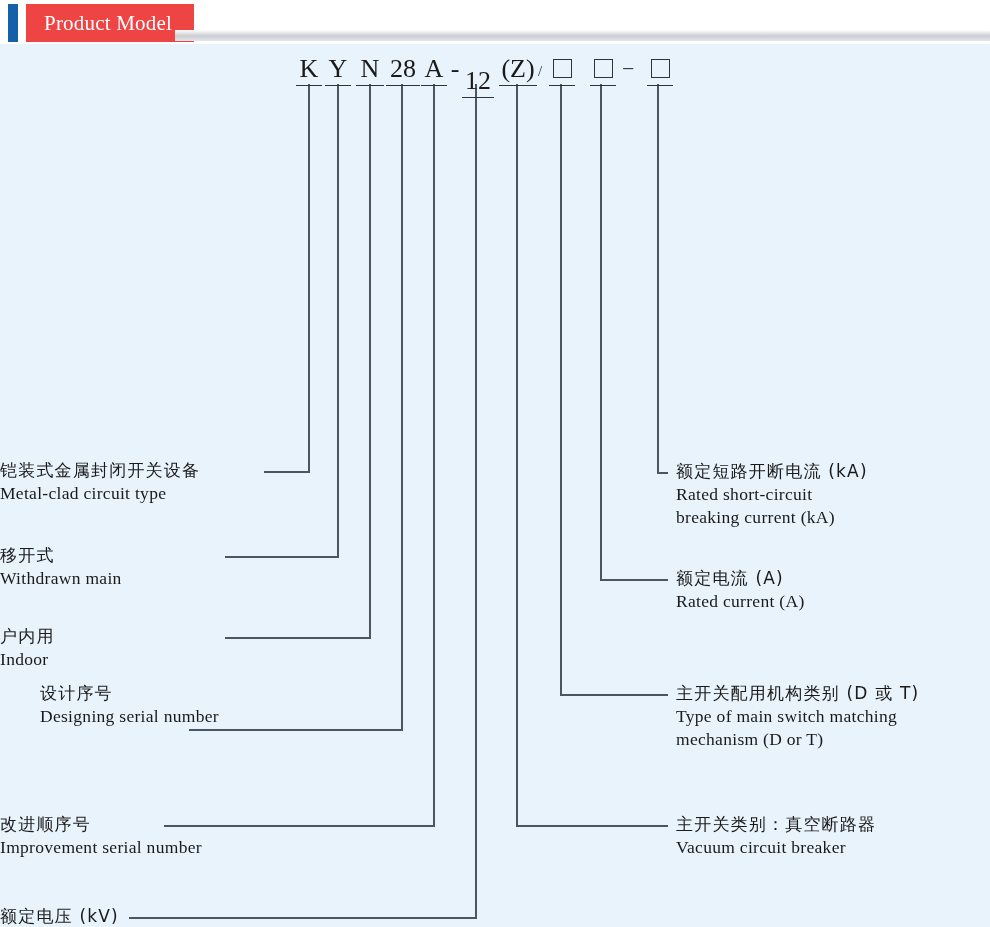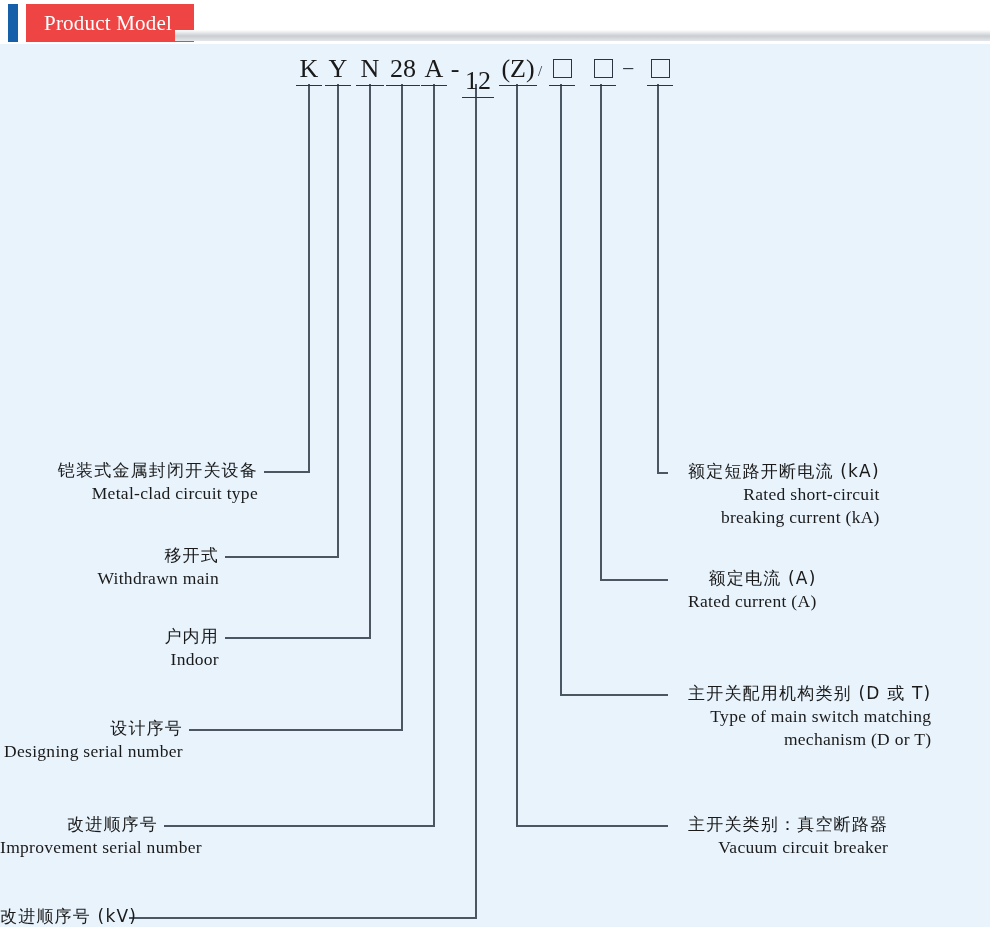--- a/index.html
+++ b/index.html
@@ -108,22 +108,22 @@
     font-size: 17px;
     letter-spacing: 1.2px;
     font-family: "DejaVu Sans", "Liberation Sans", sans-serif;
   }
   .lbl .en {
     display: block;
     font-size: 17.5px;
     letter-spacing: .3px;
     font-family: "Liberation Serif", "DejaVu Serif", serif;
   }
-  .lbl.right { text-align: right; margin-left: 12px; }
-  .lbl.left  { text-align: right; }
+  .lbl.right { text-align: left; }
+  .lbl.left  { text-align: left; }
 </style>
 </head>
 <body>
 
 <div class="header">
   <div class="header-accent"></div>
   <div class="header-tab">
     <span class="header-tab-label">Product Model</span>
   </div>
   <div class="header-strip"></div>
@@ -221,32 +221,32 @@
   <div class="lbl left" style="left:0px;top:500px;width:219px;">
     <span class="cn">移开式</span>
     <span class="en">Withdrawn  main</span>
   </div>
 
   <div class="lbl left" style="left:0px;top:581px;width:219px;">
     <span class="cn">户内用</span>
     <span class="en">Indoor</span>
   </div>
 
-  <div class="lbl left" style="left:0px;top:673px;width:183px;">
+  <div class="lbl left" style="left:0px;top:638px;width:183px;padding-left:40px;">
     <span class="cn">设计序号</span>
     <span class="en">Designing serial number</span>
   </div>
 
   <div class="lbl left" style="left:0px;top:769px;width:158px;">
     <span class="cn">改进顺序号</span>
     <span class="en">Improvement serial number</span>
   </div>
 
   <div class="lbl left" style="left:0px;top:861px;width:123px;">
-    <span class="cn">改进顺序号 (kV)</span>
+    <span class="cn">额定电压 (kV)</span>
   </div>
 
   <div class="lbl right" style="left:676px;top:416px;">
     <span class="cn">额定短路开断电流 (kA)</span>
     <span class="en">Rated short-circuit</span>
     <span class="en">breaking current (kA)</span>
   </div>
 
   <div class="lbl right" style="left:676px;top:638px;">
     <span class="cn">主开关配用机构类别 (D 或 T)</span>

